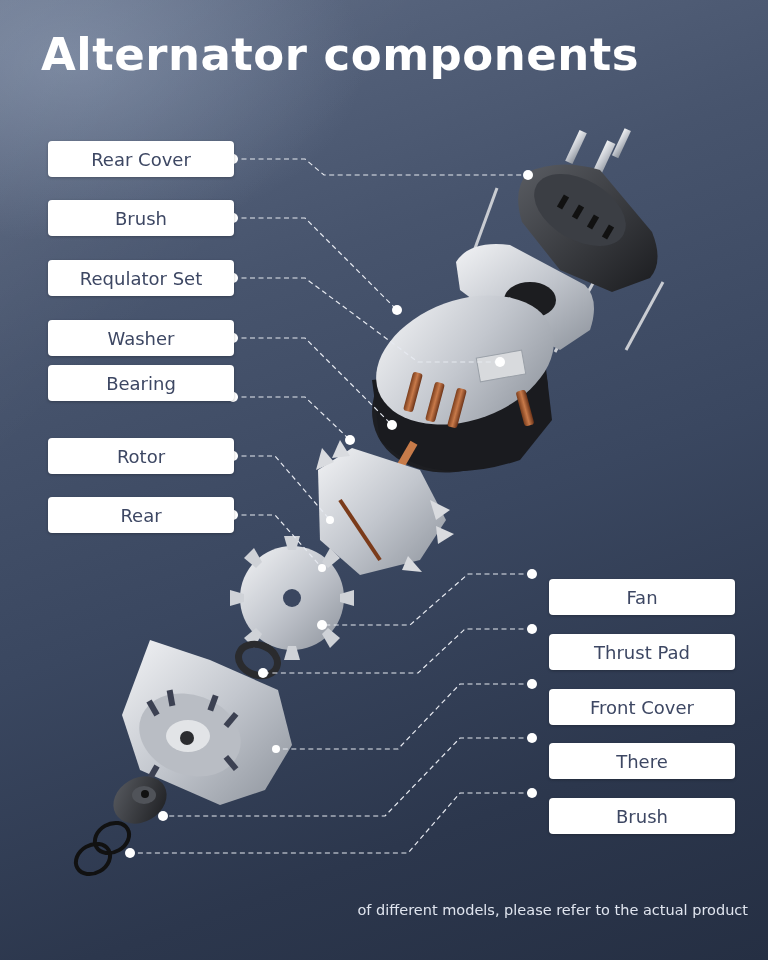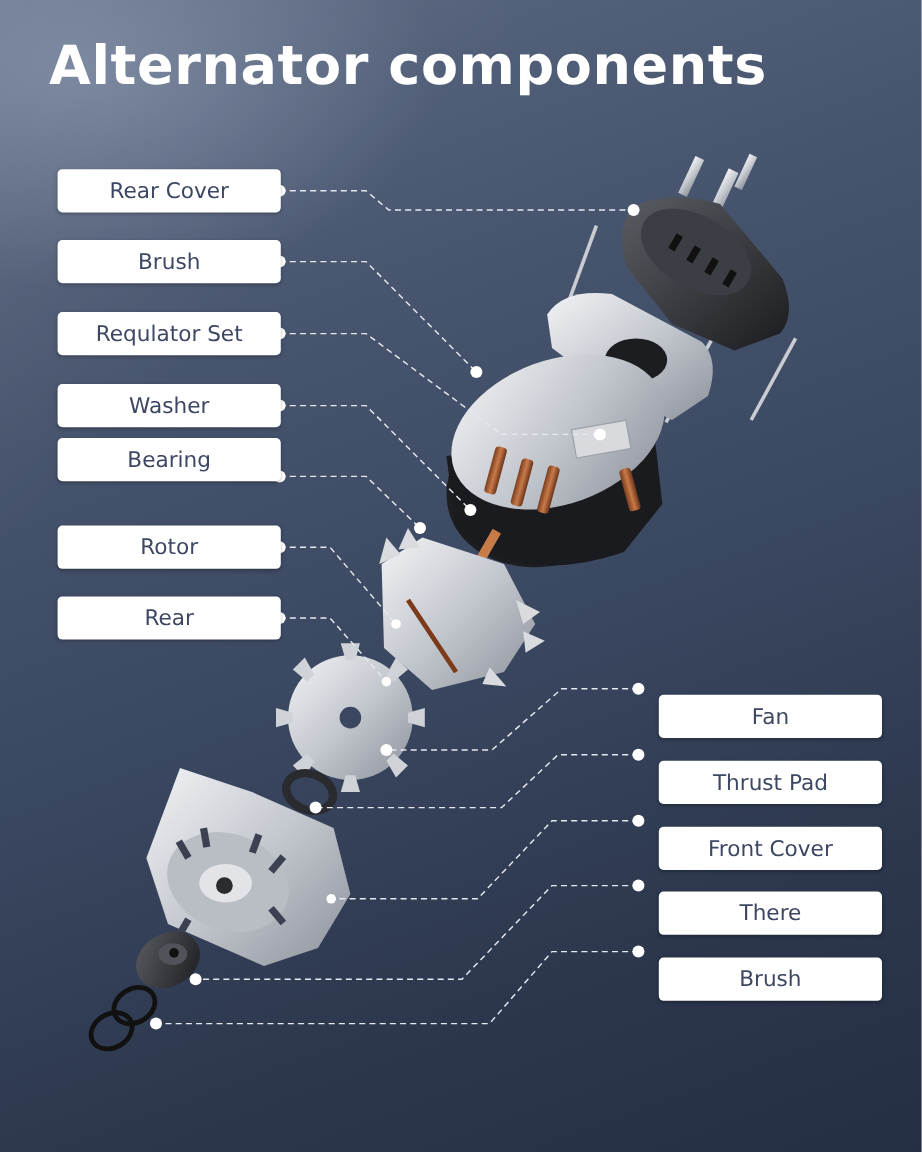--- a/index.html
+++ b/index.html
@@ -205,13 +205,14 @@
 <div class="label left" style="top:438px">Rotor</div>
 <div class="label left" style="top:497px">Rear</div>
 
 <div class="label right" style="top:556px">Fan</div>
 <div class="label right" style="top:611px">Thrust Pad</div>
 <div class="label right" style="top:666px">Front Cover</div>
 <div class="label right" style="top:720px">There</div>
 <div class="label right" style="top:775px">Brush</div>
 
 <div class="note">
+  <div>of different models, please refer to the actual product</div>
 </div>
 
 </body></html>

